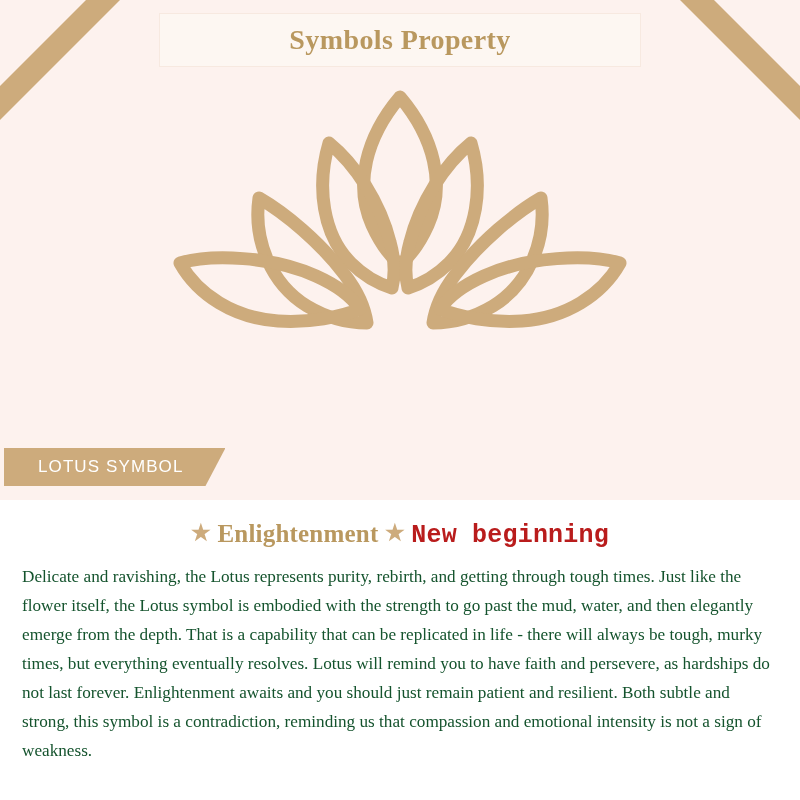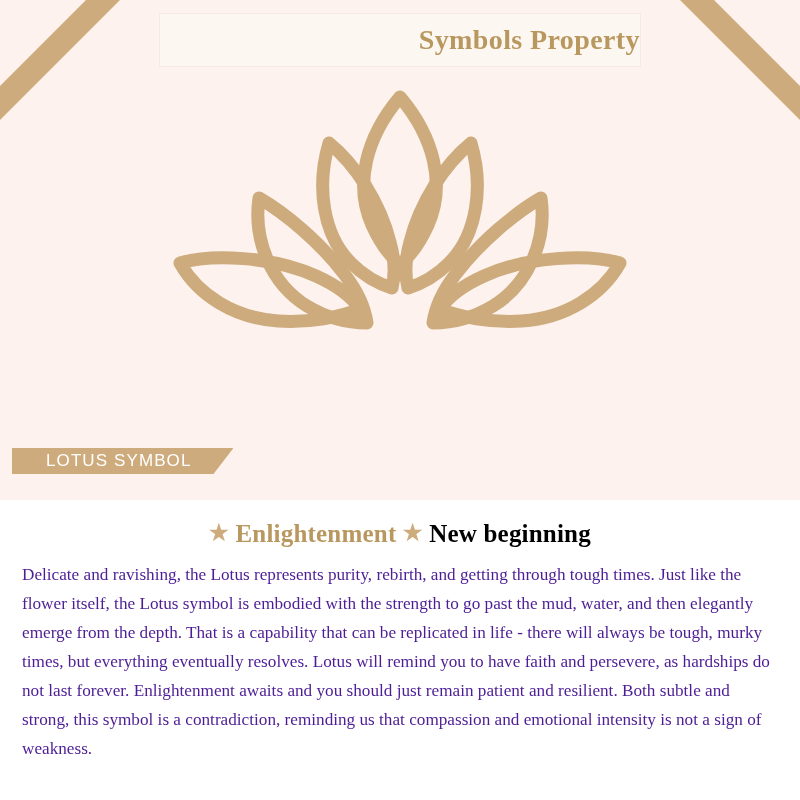--- a/index.html
+++ b/index.html
@@ -96,21 +96,21 @@
   }
   .title-band {
     position: relative;
     z-index: 3;
     margin: 14px auto 0 auto;
     width: 480px;
     height: 52px;
     background: #fdf7f2;
     display: flex;
     align-items: center;
-    justify-content: flex-end;
+    justify-content: center;
     box-shadow: 0 0 0 1px rgba(205,171,124,0.12);
   }
   .title-band .title-text {
     font-family: "Liberation Serif", serif;
     font-weight: bold;
     font-size: 28px;
     color: #b9985f;
     letter-spacing: 0.4px;
   }
 
@@ -120,23 +120,23 @@
     height: 300px;
     margin-top: 6px;
     display: flex;
     align-items: center;
     justify-content: center;
   }
 
   .label-ribbon {
     position: absolute;
     z-index: 4;
-    left: 12px;
+    left: 4px;
     top: 448px;
-    height: 26px;
+    height: 38px;
     background: #cdab7c;
     display: flex;
     align-items: center;
     padding-left: 34px;
     padding-right: 42px;
     color: #ffffff;
     font-size: 17px;
     letter-spacing: 1.1px;
     clip-path: polygon(0 0, 100% 0, calc(100% - 20px) 100%, 0 100%);
   }
@@ -158,28 +158,29 @@
     font-size: 25px;
     color: #b9985f;
     letter-spacing: 0.2px;
   }
   .subhead .star {
     color: #cdab7c;
     font-size: 22px;
     vertical-align: 2px;
   }
   .subhead .part2 {
-    color: #000000;
+    color: #b91c1c;
+    font-family: Liberation Mono, monospace;
   }
   .body-text {
     margin: 12px 22px 0 22px;
     font-family: "Liberation Serif", serif;
     font-size: 17.2px;
     line-height: 29px;
-    color: #4c1d95;
+    color: #14532d;
     text-align: left;
   }
 </style>
 </head>
 <body>
 
 <div class="page">
 
   <div class="corner corner-tl"></div>
   <div class="corner corner-tl2"></div>

